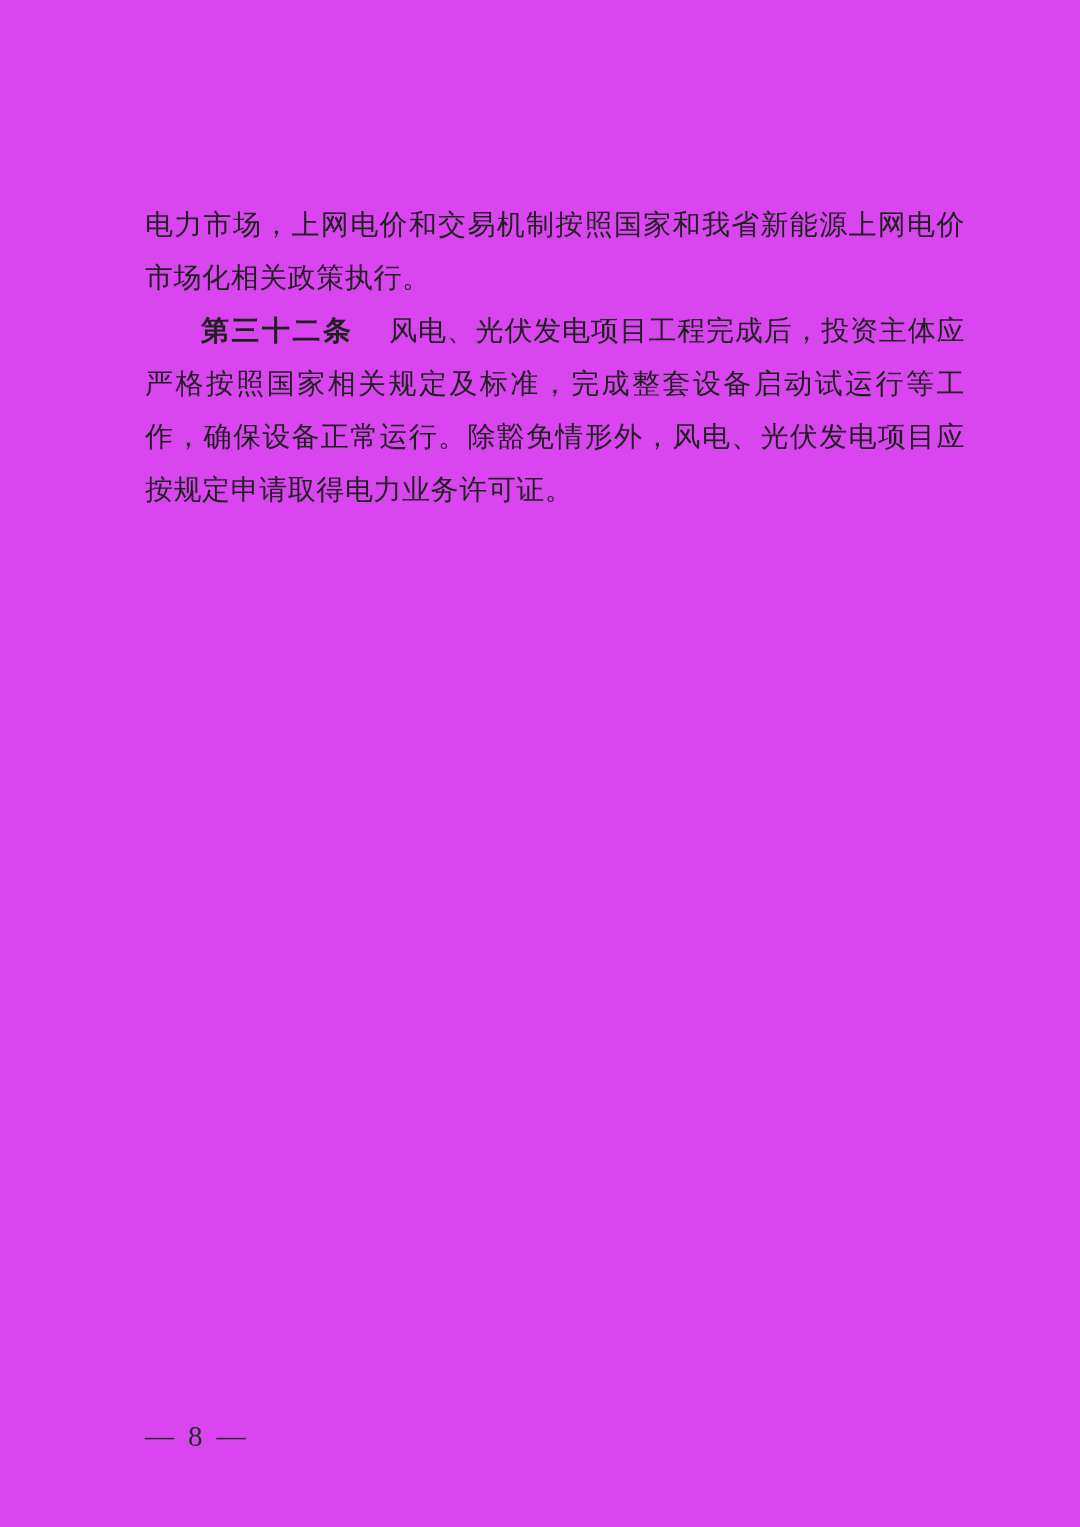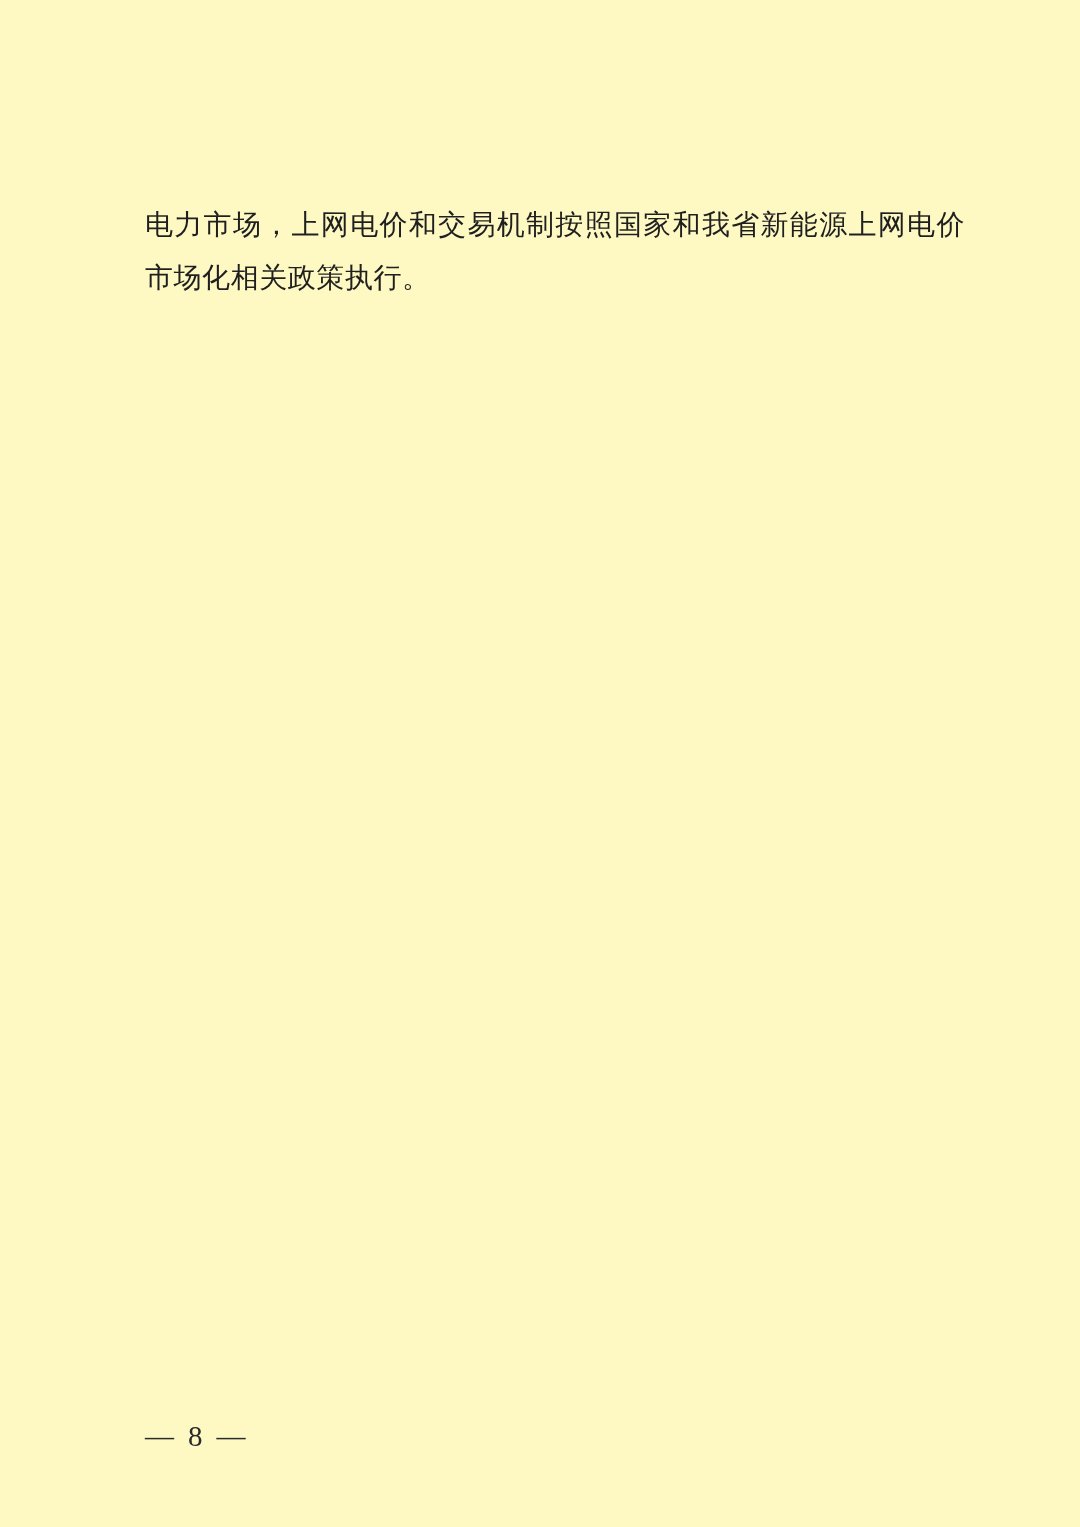--- a/index.html
+++ b/index.html
@@ -4,21 +4,21 @@
 <style>
   html, body {
     margin: 0;
     padding: 0;
     background: #ffffff;
   }
   .page {
     position: relative;
     width: 1080px;
     height: 1527px;
-    background: #fef9c3;
+    background: #d946ef;
     overflow: hidden;
     font-family: "Liberation Serif", "DejaVu Serif", serif;
     color: #1f1f1f;
   }
   .text-block {
     position: absolute;
     left: 145px;
     top: 198px;
     width: 820px;
   }
@@ -62,20 +62,24 @@
 </head>
 <body>
 
 <div class="page">
 
   <div class="text-block">
       <p class="para no-indent">
       
       <span>电力市场，上网电价和交易机制按照国家和我省新能源上网电价市场化相关政策执行。</span>
     </p>
+      <p class="para">
+      <span class="article-no">第三十二条</span>
+      <span>风电、光伏发电项目工程完成后，投资主体应严格按照国家相关规定及标准，完成整套设备启动试运行等工作，确保设备正常运行。除豁免情形外，风电、光伏发电项目应按规定申请取得电力业务许可证。</span>
+    </p>
     </div>
 
   <div class="page-footer">
     <span class="dash">—</span>
     <span class="page-num">8</span>
     <span class="dash">—</span>
   </div>
 
 </div>
 

